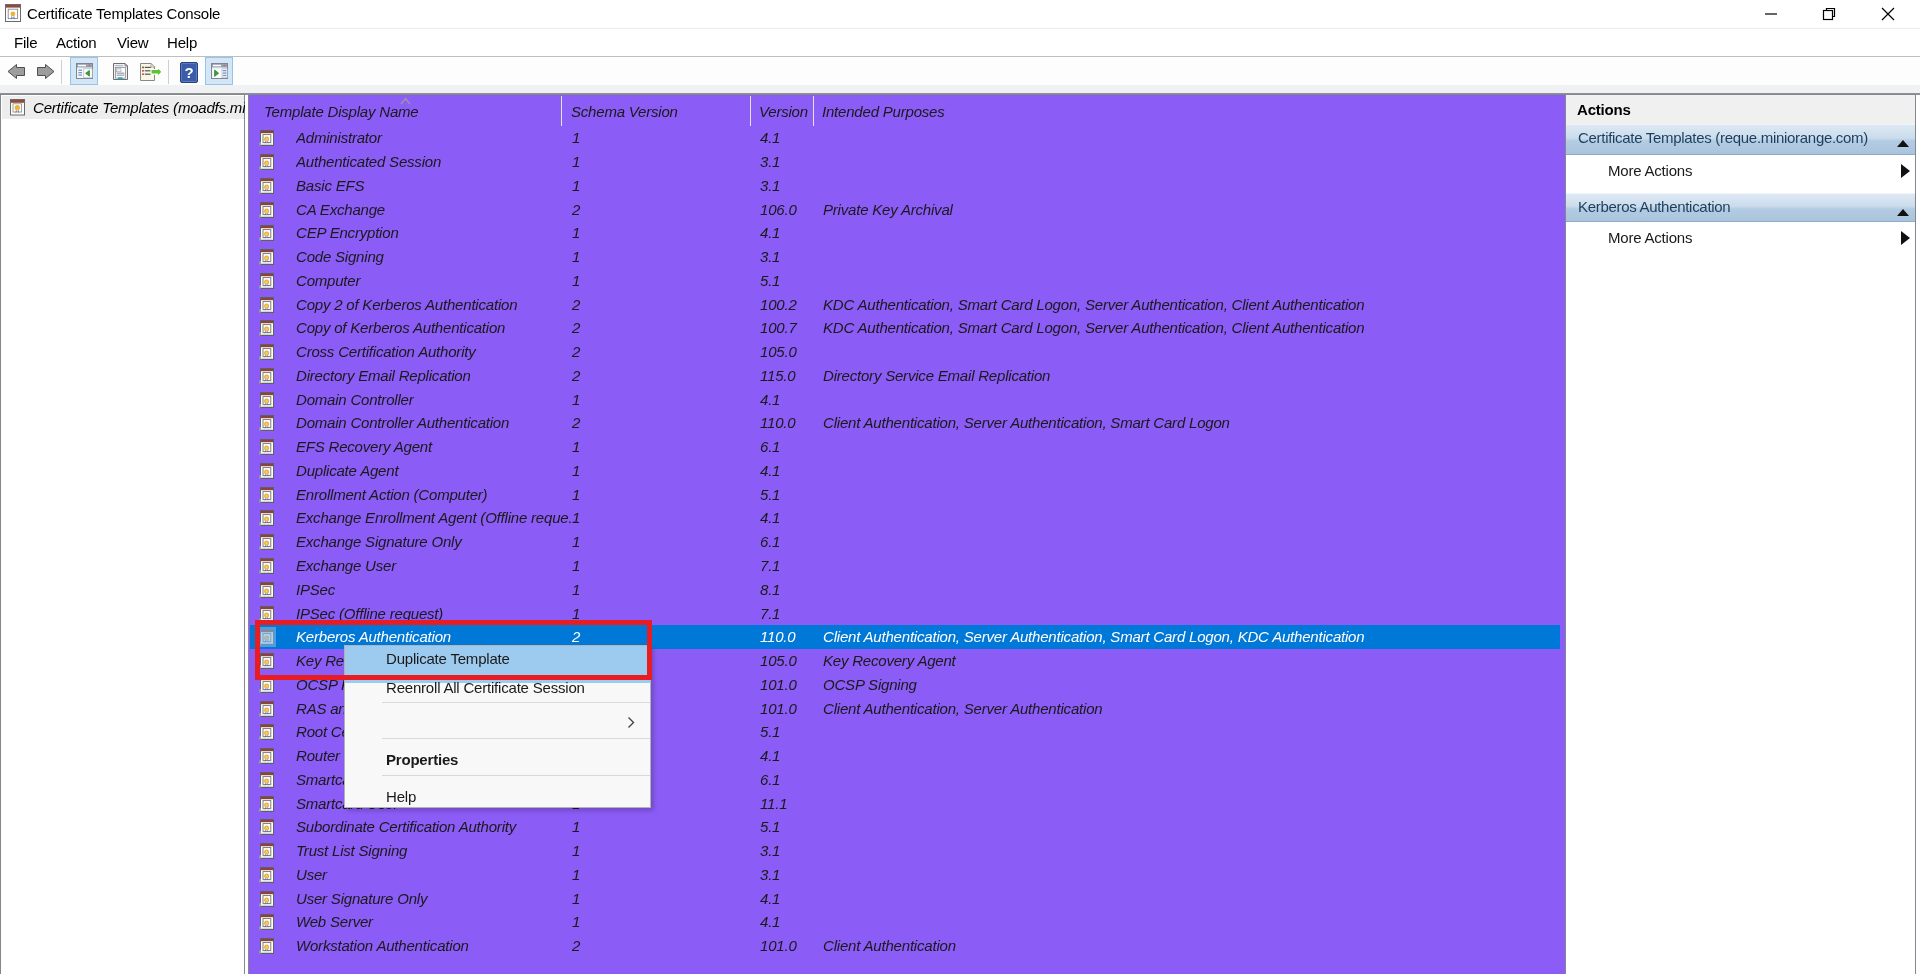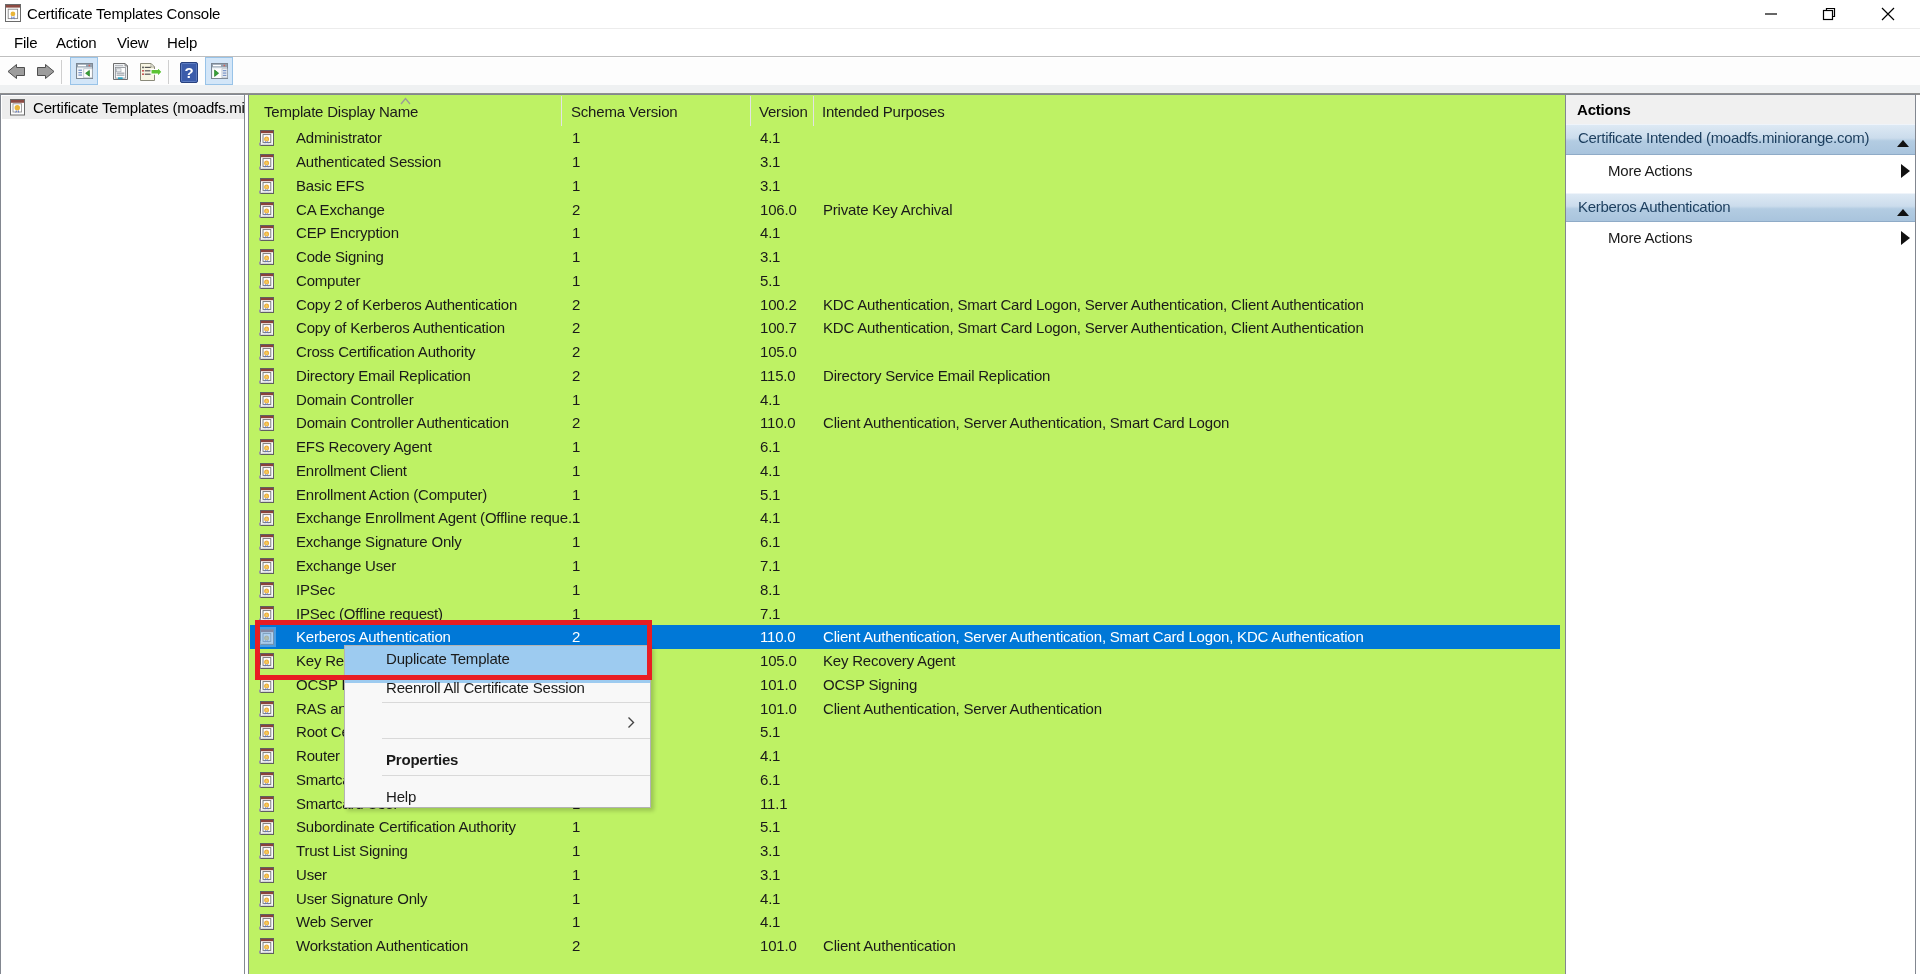--- a/index.html
+++ b/index.html
@@ -22,24 +22,24 @@
   #toolbar { position:absolute; left:0; top:58px; width:1920px; height:27px; background:#fdfdfd; }
   #tbstrip { position:absolute; left:0; top:85px; width:1920px; height:10px; background:#eff1f2;
              border-bottom:2px solid #909090; }
   .tbtn { position:absolute; top:-1px; width:28px; height:28px; border:1px solid #98c3e8; background:#d3e6f8; }
   .tsep { position:absolute; top:2px; width:1px; height:24px; background:#cfcfcf; }
 
   
   #tree { position:absolute; left:0; top:94px; width:245px; height:880px; background:#ffffff;
           border:1px solid #828790; border-bottom:none; }
   #treesel { position:absolute; left:1px; top:1px; width:242px; height:23px; background:#ededed; }
-  #treesel span { position:absolute; left:31px; top:3px; font-size:15px; letter-spacing:-0.2px; white-space:nowrap; overflow:hidden; }
-
-  #list { position:absolute; left:248px; top:94px; width:1444px; height:880px; background:#bef264;
-          border:1px solid #828790; border-bottom:none; overflow:hidden; }
+  #treesel span { position:absolute; left:31px; top:3px; font-size:15px; letter-spacing:-0.2px; white-space:nowrap; overflow:hidden;font-style:italic; }
+
+  #list { position:absolute; left:248px; top:94px; width:1444px; height:880px; background:#8b5cf6;
+          border:1px solid #828790; border-bottom:none; overflow:hidden;font-style:italic; }
   .hsep { position:absolute; top:1px; width:1px; height:30px; background:#e3e3e3; }
   .htxt { position:absolute; top:8px; font-size:15px; color:#1a1a1a; letter-spacing:-0.2px; }
   #sortcaret { position:absolute; left:151px; top:2px; width:11px; height:8px; }
 
   .row { position:absolute; left:1px; width:1310px; height:24px; font-size:15px; color:#1a1a1a;
          letter-spacing:-0.2px; white-space:nowrap; }
   .row .ric { position:absolute; left:9px; top:4px; }
   .row .c1 { position:absolute; left:30px; top:3px; width:282px; overflow:hidden;margin-left:16px; }
   .row .c2 { position:absolute; left:322px; top:3px; }
   .row .c3 { position:absolute; left:510px; top:3px; }
@@ -336,21 +336,21 @@
         <use href="#cert"></use>
       </svg>
       <span class="c1">EFS Recovery Agent</span>
       <span class="c2">1</span>
       <span class="c3">6.1</span>
     </div>
 <div class="row" style="top:363.91px">
       <svg class="ric" width="16" height="16" viewBox="0 0 16 16">
         <use href="#cert"></use>
       </svg>
-      <span class="c1">Enrollment Client</span>
+      <span class="c1">Duplicate Agent</span>
       <span class="c2">1</span>
       <span class="c3">4.1</span>
     </div>
 <div class="row" style="top:387.68px">
       <svg class="ric" width="16" height="16" viewBox="0 0 16 16">
         <use href="#cert"></use>
       </svg>
       <span class="c1">Enrollment Action (Computer)</span>
       <span class="c2">1</span>
       <span class="c3">5.1</span>
@@ -513,21 +513,21 @@
       <span class="c3">101.0</span>
       <span class="c4">Client Authentication</span>
     </div>
 </div>
 
 <div id="actions">
   <div id="acthead">
       <span>Actions</span>
     </div>
   <div class="bluehdr" style="top:29px">
-      <span>Certificate Intended (moadfs.miniorange.com)</span>
+      <span>Certificate Templates (reque.miniorange.com)</span>
       <div class="collapse"></div>
     </div>
   <div class="moreact" style="top:60px">
       <span>More Actions</span>
       <div class="subarr"></div>
     </div>
   <div class="bluehdr" style="top:98px;height:29px">
       <span>Kerberos Authentication</span>
       <div class="collapse"></div>
     </div>

